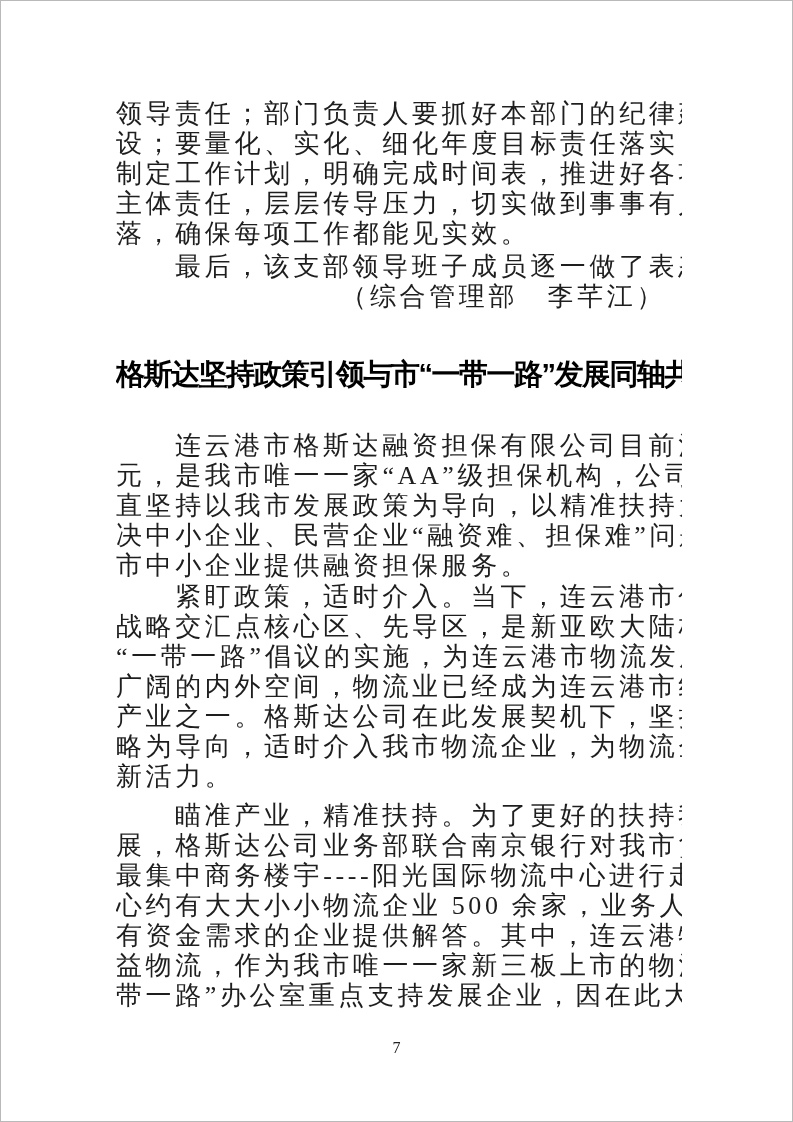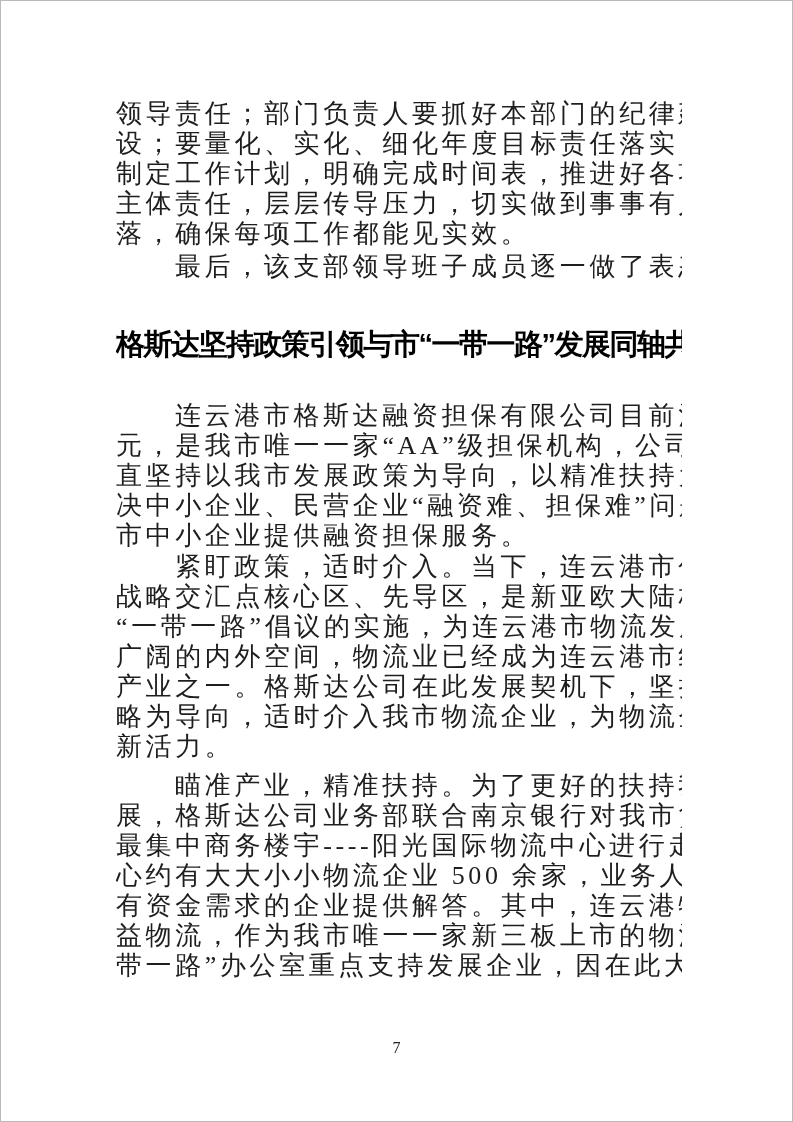--- a/index.html
+++ b/index.html
@@ -82,20 +82,21 @@
 <div class="page">
   <div class="content">
 
     <section>
       <p class="para">领导责任；部门负责人要抓好本部门的纪律建设和作风建
 设；要量化、实化、细化年度目标责任落实，突出工作重点，
 制定工作计划，明确完成时间表，推进好各项工作；要明确
 主体责任，层层传导压力，切实做到事事有人管，件件有着
 落，确保每项工作都能见实效。</p>
       <p class="para indent closing-line">最后，该支部领导班子成员逐一做了表态发言。</p>
+      <p class="attribution">（综合管理部　李芊江）</p>
     </section>
 
     <section>
       <h1 class="article-title">格斯达坚持政策引领与市“一带一路”发展同轴共转</h1>
       <p class="para indent body-p1">连云港市格斯达融资担保有限公司目前注册资本 7 亿
 元，是我市唯一一家“AA”级担保机构，公司自成立以来一
 直坚持以我市发展政策为导向，以精准扶持为杠杆，着力解
 决中小企业、民营企业“融资难、担保难”问题，竭力为我
 市中小企业提供融资担保服务。</p>
       <p class="para indent body-p2">紧盯政策，适时介入。当下，连云港市作为“一带一路”

